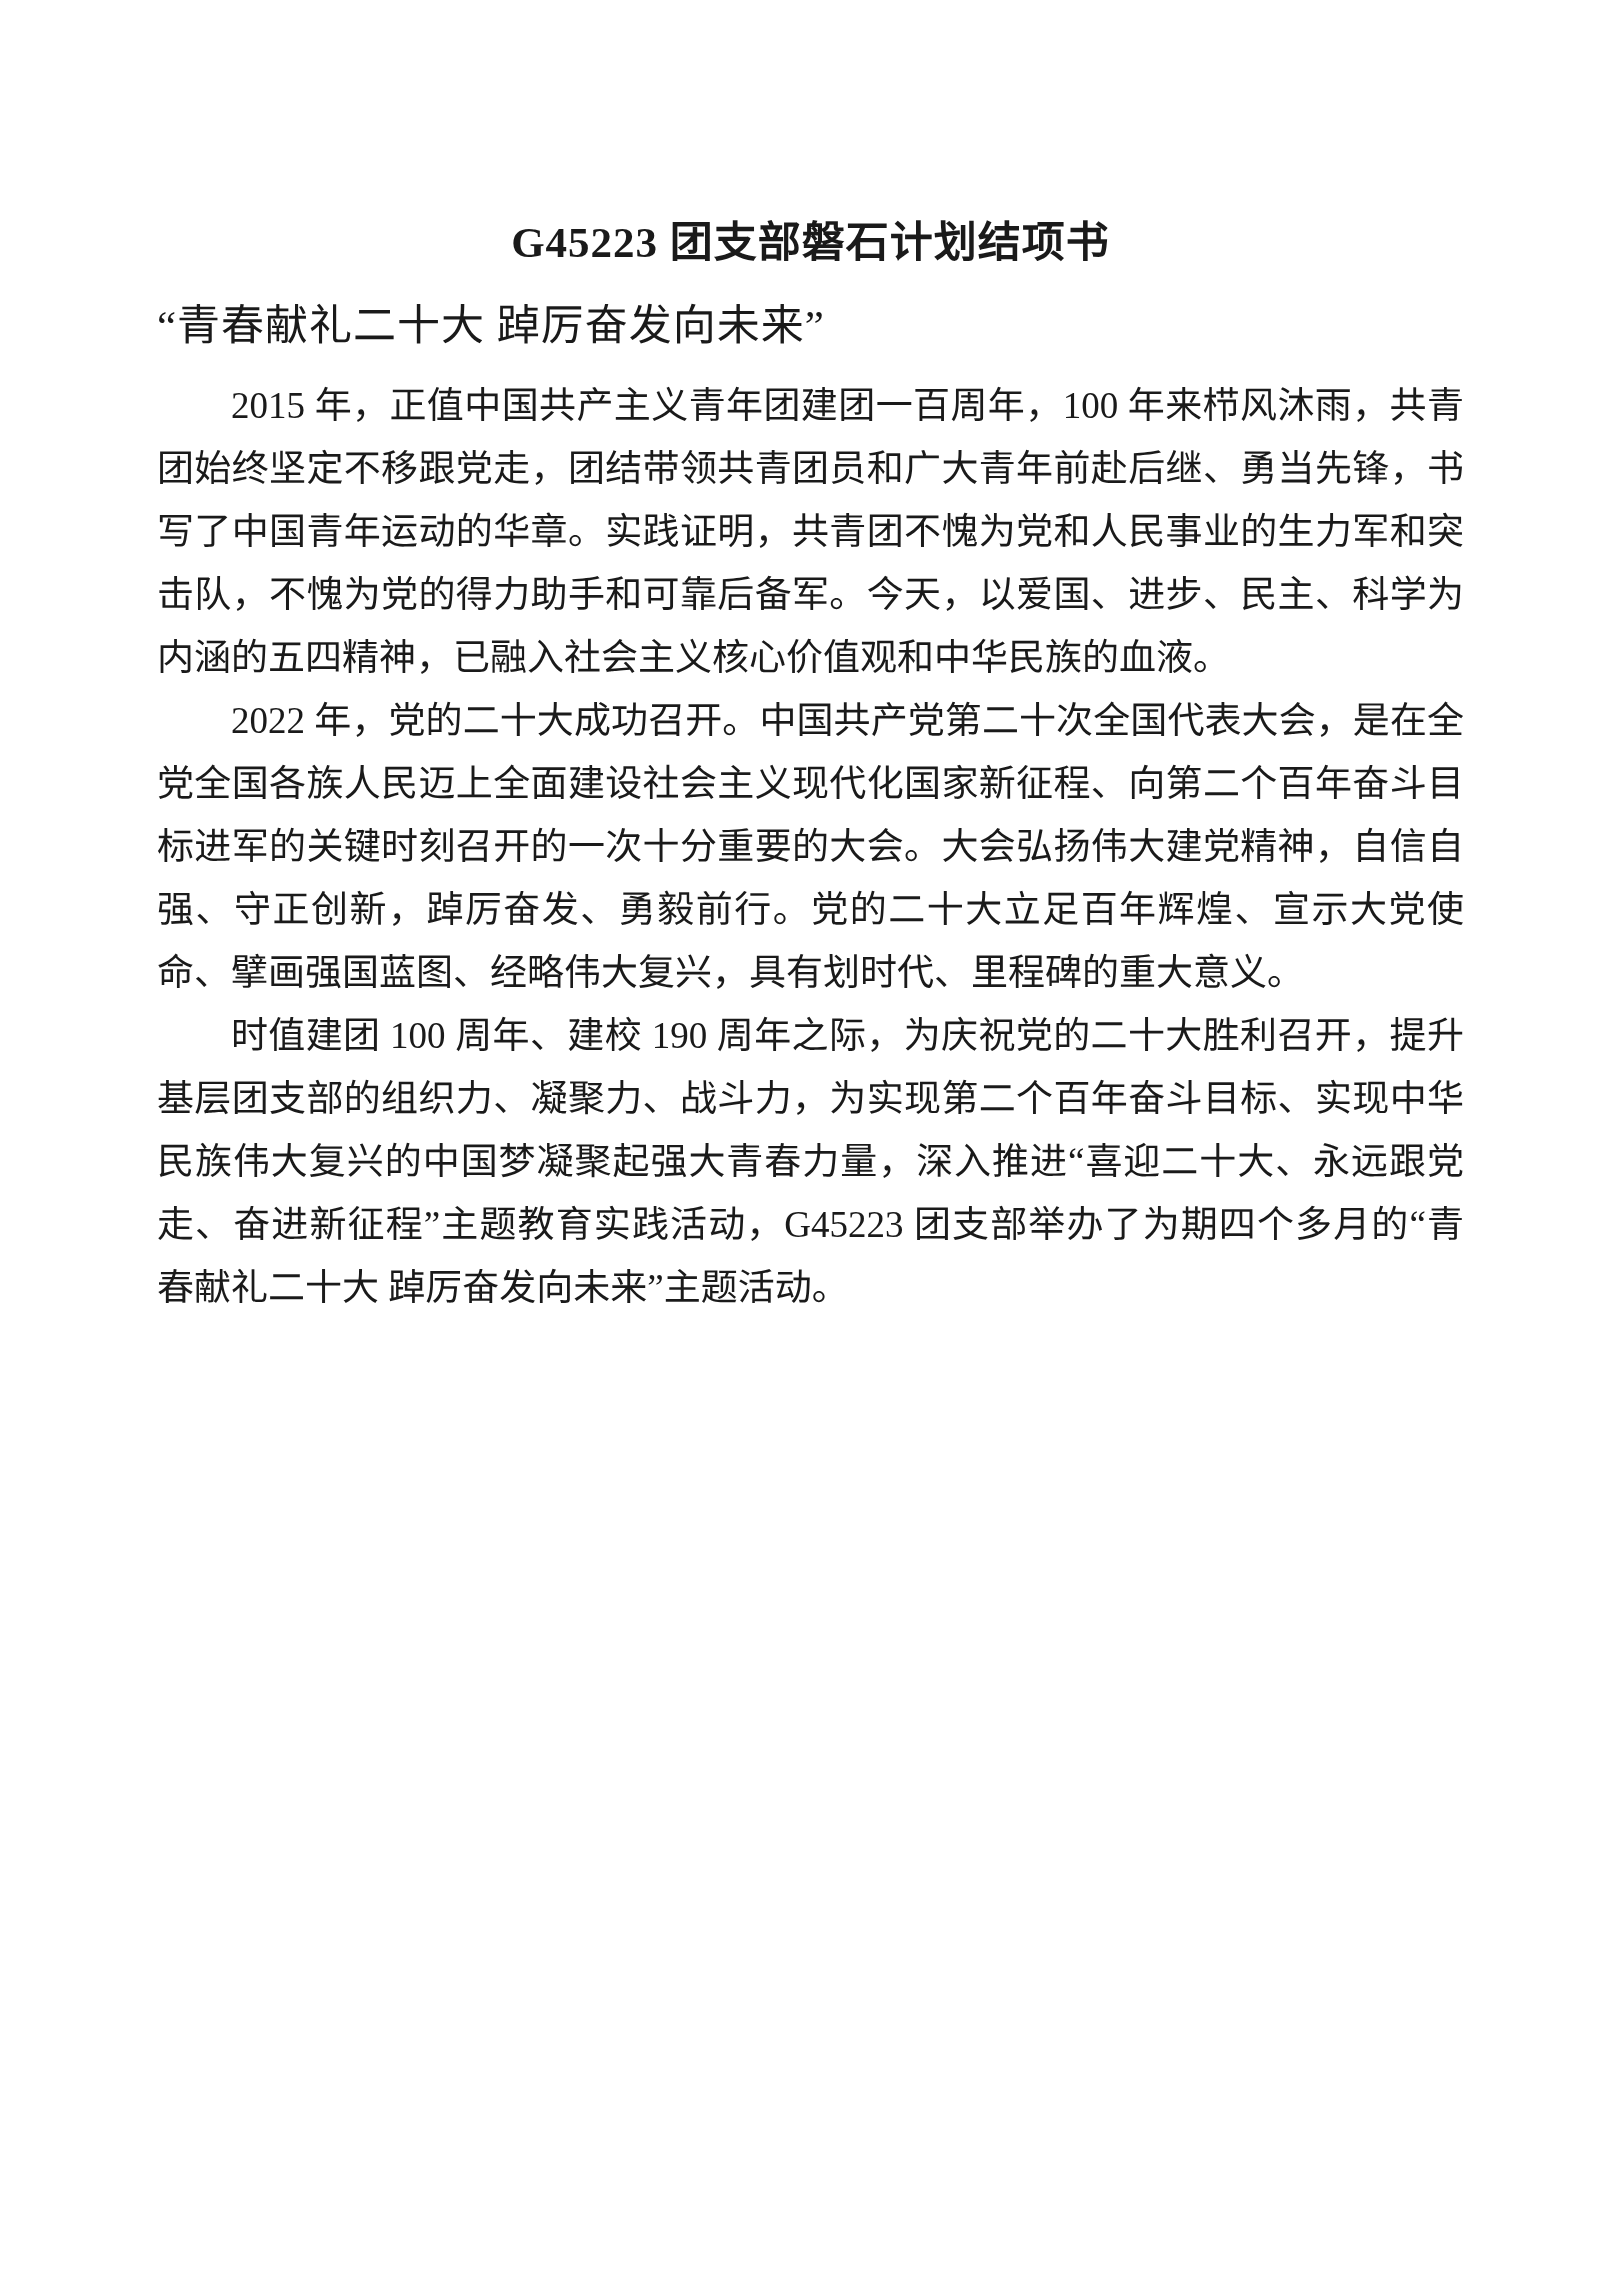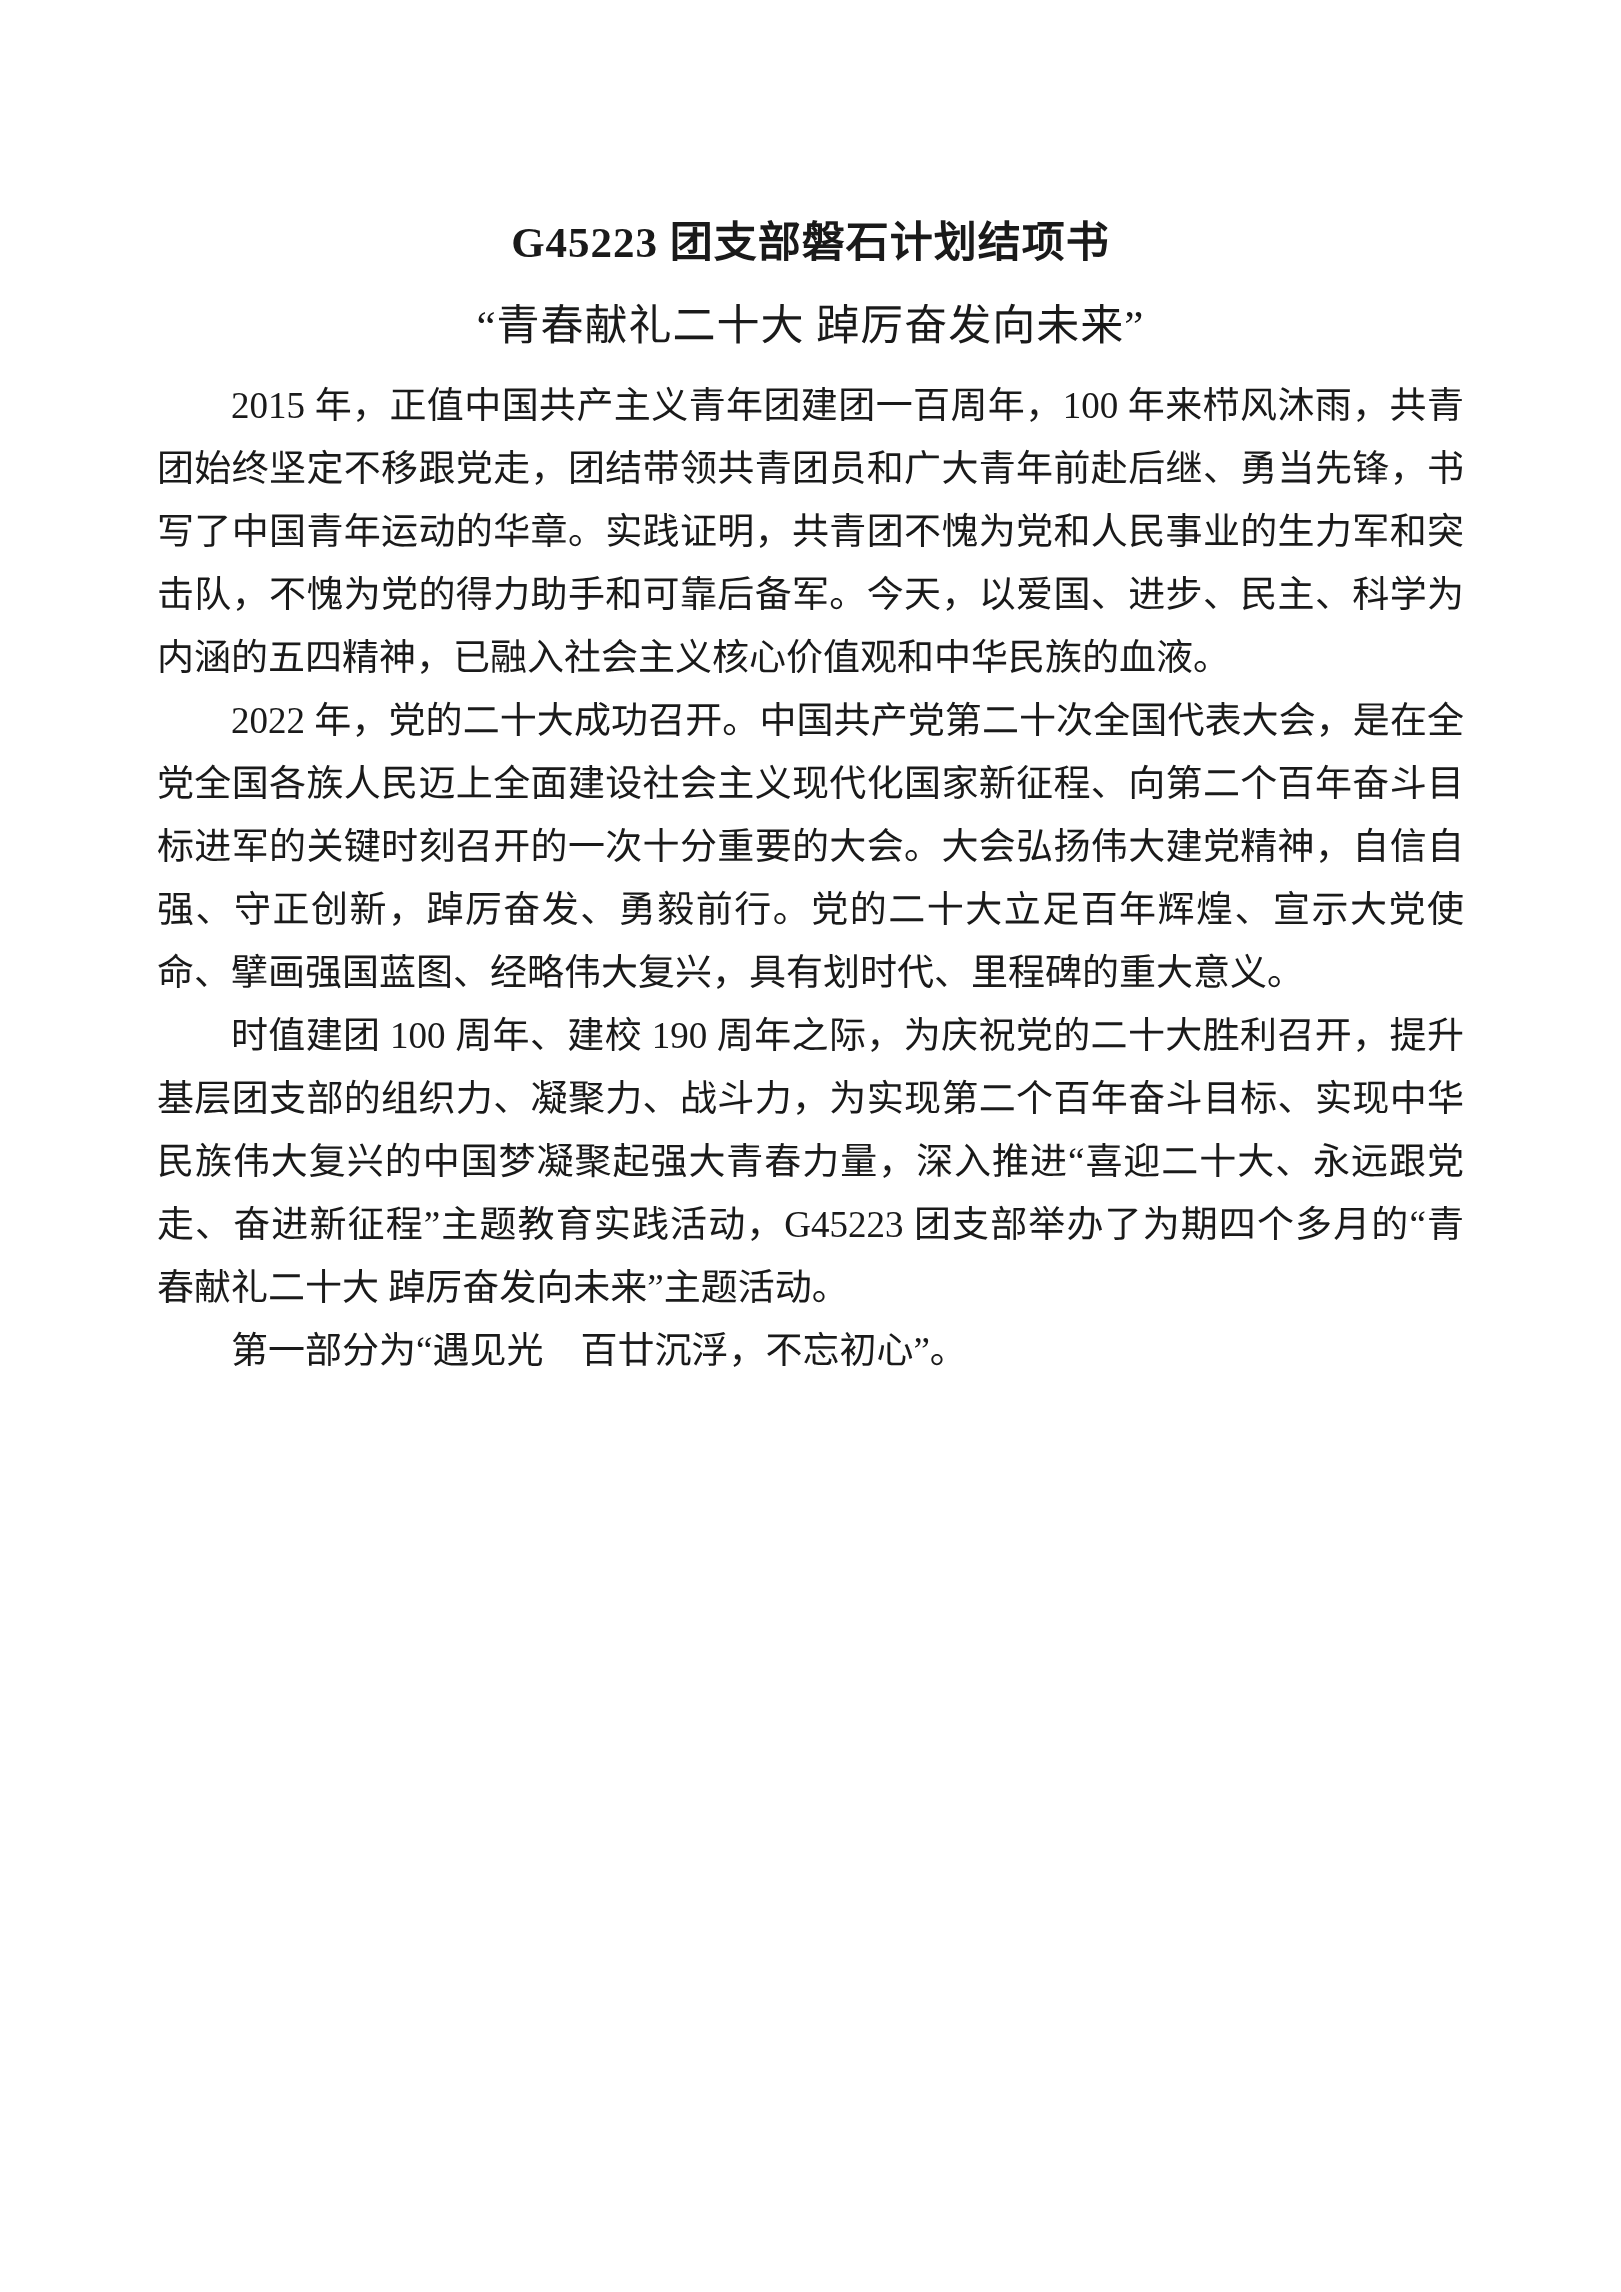--- a/index.html
+++ b/index.html
@@ -25,21 +25,21 @@
     line-height: 63px;
     text-align: center;
     font-weight: bold;
     letter-spacing: 1px;
     white-space: nowrap;
   }
   .doc-subtitle {
     margin-top: 19.6px;
     font-size: 43px;
     line-height: 63px;
-    text-align: center;
+    text-align: left;
     font-weight: normal;
     letter-spacing: 1px;
     white-space: nowrap;
   }
   .doc-body {
     margin-top: 17.6px;
   }
   .doc-body p {
     margin: 0;
     font-size: 37px;
@@ -55,16 +55,15 @@
 
 <div class="page">
   <div class="doc-title">G45223 团支部磐石计划结项书</div>
 
   <div class="doc-subtitle">“青春献礼二十大 踔厉奋发向未来”</div>
 
   <div class="doc-body">
     <p>2015 年，正值中国共产主义青年团建团一百周年，100 年来栉风沐雨，共青团始终坚定不移跟党走，团结带领共青团员和广大青年前赴后继、勇当先锋，书写了中国青年运动的华章。实践证明，共青团不愧为党和人民事业的生力军和突击队，不愧为党的得力助手和可靠后备军。今天，以爱国、进步、民主、科学为内涵的五四精神，已融入社会主义核心价值观和中华民族的血液。</p>
     <p>2022 年，党的二十大成功召开。中国共产党第二十次全国代表大会，是在全党全国各族人民迈上全面建设社会主义现代化国家新征程、向第二个百年奋斗目标进军的关键时刻召开的一次十分重要的大会。大会弘扬伟大建党精神，自信自强、守正创新，踔厉奋发、勇毅前行。党的二十大立足百年辉煌、宣示大党使命、擘画强国蓝图、经略伟大复兴，具有划时代、里程碑的重大意义。</p>
     <p>时值建团 100 周年、建校 190 周年之际，为庆祝党的二十大胜利召开，提升基层团支部的组织力、凝聚力、战斗力，为实现第二个百年奋斗目标、实现中华民族伟大复兴的中国梦凝聚起强大青春力量，深入推进“喜迎二十大、永远跟党走、奋进新征程”主题教育实践活动，G45223 团支部举办了为期四个多月的“青春献礼二十大 踔厉奋发向未来”主题活动。</p>
-    <p>第一部分为“遇见光　百廿沉浮，不忘初心”。</p>
   </div>
 </div>
 
 
 </body></html>

